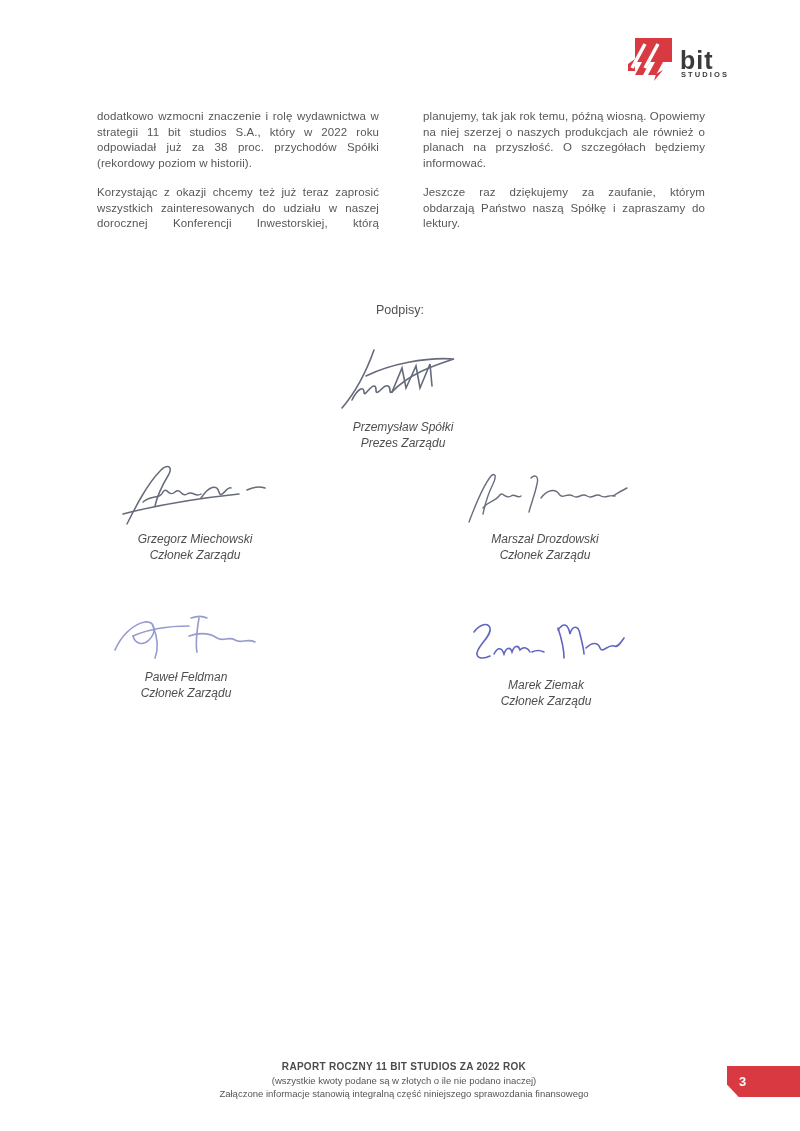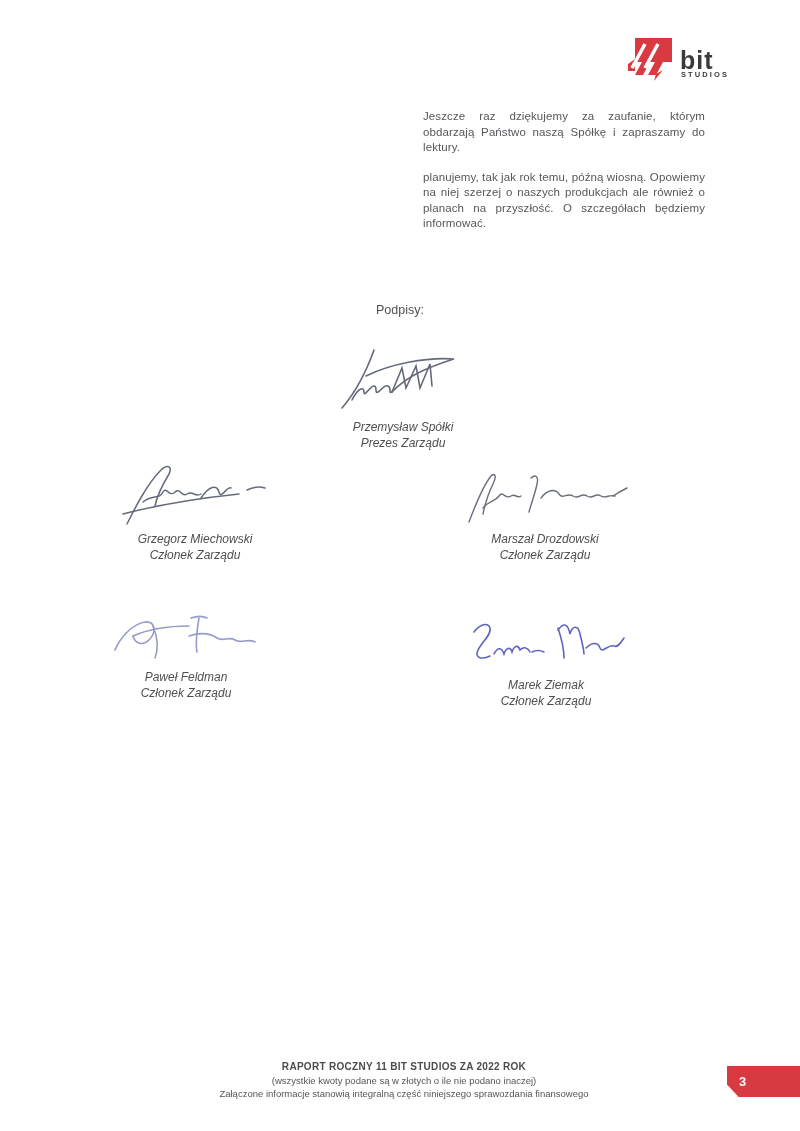--- a/index.html
+++ b/index.html
@@ -58,24 +58,26 @@
       <path d="M17,30 L30,6" stroke="#ffffff" stroke-width="3.5" fill="none"></path>
     </svg>
     <div class="logo-text">
       <div class="logo-bit">bit</div>
       <div class="logo-studios">studios</div>
     </div>
   </div>
 
   <div class="columns">
     <div class="col">
+      <p>dodatkowo wzmocni znaczenie i rolę wydawnictwa w strategii 11 bit studios S.A., który w 2022 roku odpowiadał już za 38 proc. przychodów Spółki (rekordowy poziom w historii).</p>
+      <p class="stretch-last">Korzystając z okazji chcemy też już teraz zaprosić wszystkich zainteresowanych do udziału w naszej dorocznej Konferencji Inwestorskiej, którą</p>
     </div>
     <div class="col">
+      <p>planujemy, tak jak rok temu, późną wiosną. Opowiemy na niej szerzej o naszych produkcjach ale również o planach na przyszłość. O szczegółach będziemy informować.</p>
       <p>Jeszcze raz dziękujemy za zaufanie, którym obdarzają Państwo naszą Spółkę i zapraszamy do lektury.</p>
-      <p>planujemy, tak jak rok temu, późną wiosną. Opowiemy na niej szerzej o naszych produkcjach ale również o planach na przyszłość. O szczegółach będziemy informować.</p>
     </div>
   </div>
 
   <div class="podpisy">Podpisy:</div>
 
   <div class="sig sig1">
     <svg width="130" height="72" viewBox="0 0 130 72" fill="none" stroke="#646a7b" stroke-width="1.6" stroke-linecap="round">
       <path d="M4,66 C16,52 26,36 36,8"></path>
       <path d="M14,58 C20,46 26,44 26,50 C26,56 32,44 36,44 C40,44 36,52 40,50 C44,48 46,42 50,44 C54,46 50,52 54,50"></path>
       <path d="M54,50 L64,26 L68,46 L78,24 L82,46 L92,22 L94,44"></path>

